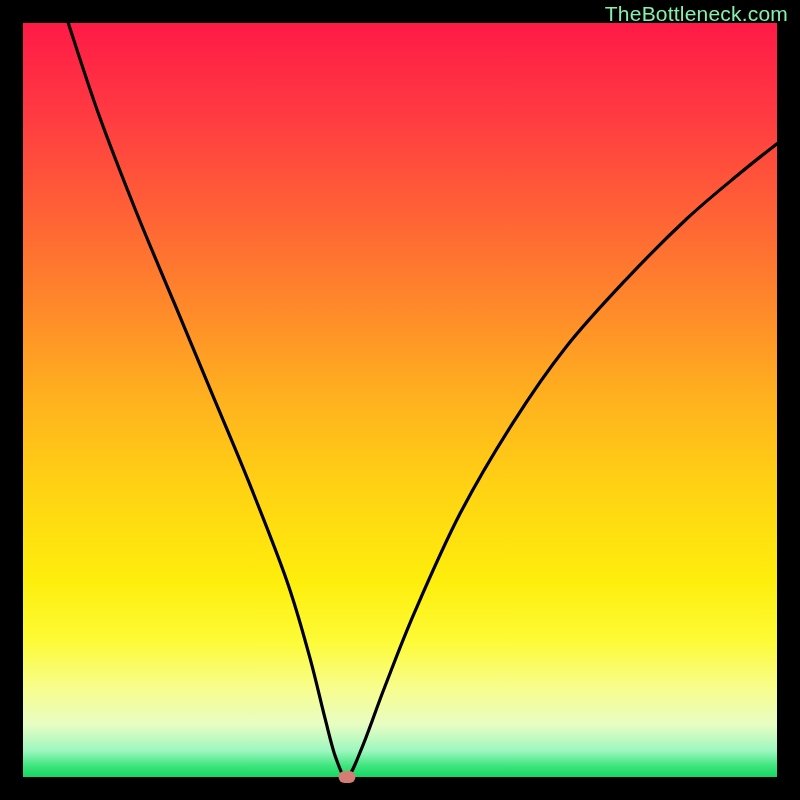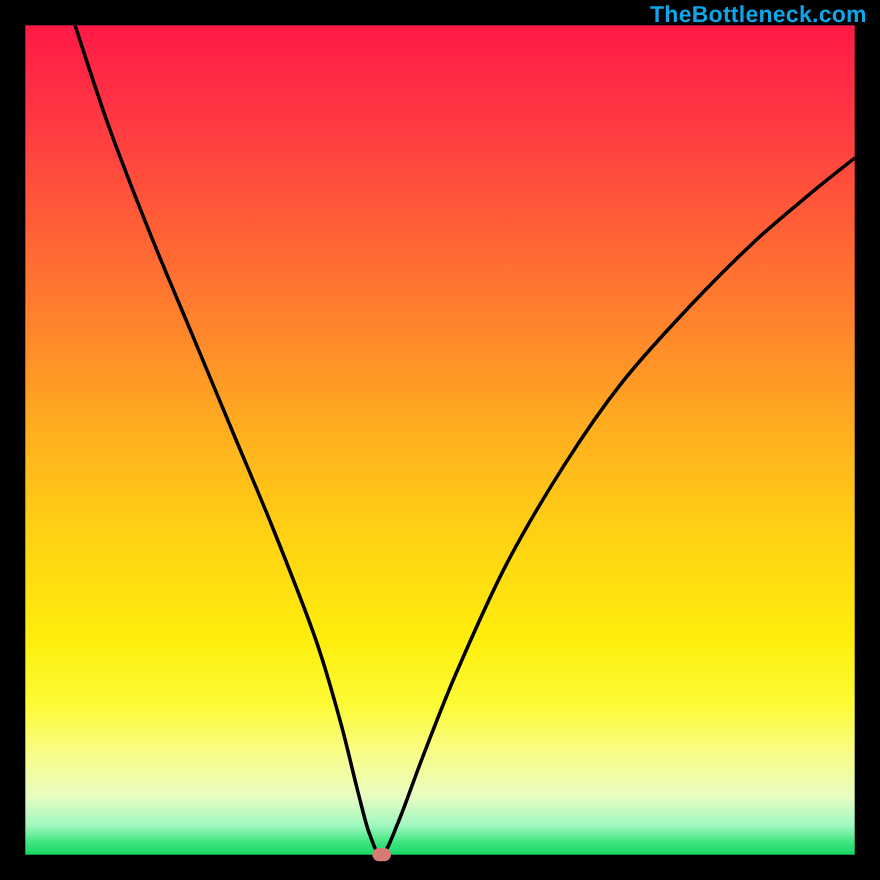--- a/index.html
+++ b/index.html
@@ -30,23 +30,23 @@
       #e8fdc2 93%,
       #9ef7c0 96.5%,
       #3fe57e 98.5%,
       #14d763 100%
     );
   }
   .watermark {
     position: absolute;
     top: 2px;
     right: 12px;
-    color: #0ea5e9;
+    color: #86efac;
     font-size: 21px;
-    font-weight: 700;
+    font-weight: 400;
     letter-spacing: 0.2px;
     user-select: none;
   }
   svg.curve {
     position: absolute;
     left: 0;
     top: 0;
     width: 754px;
     height: 754px;
     pointer-events: none;

